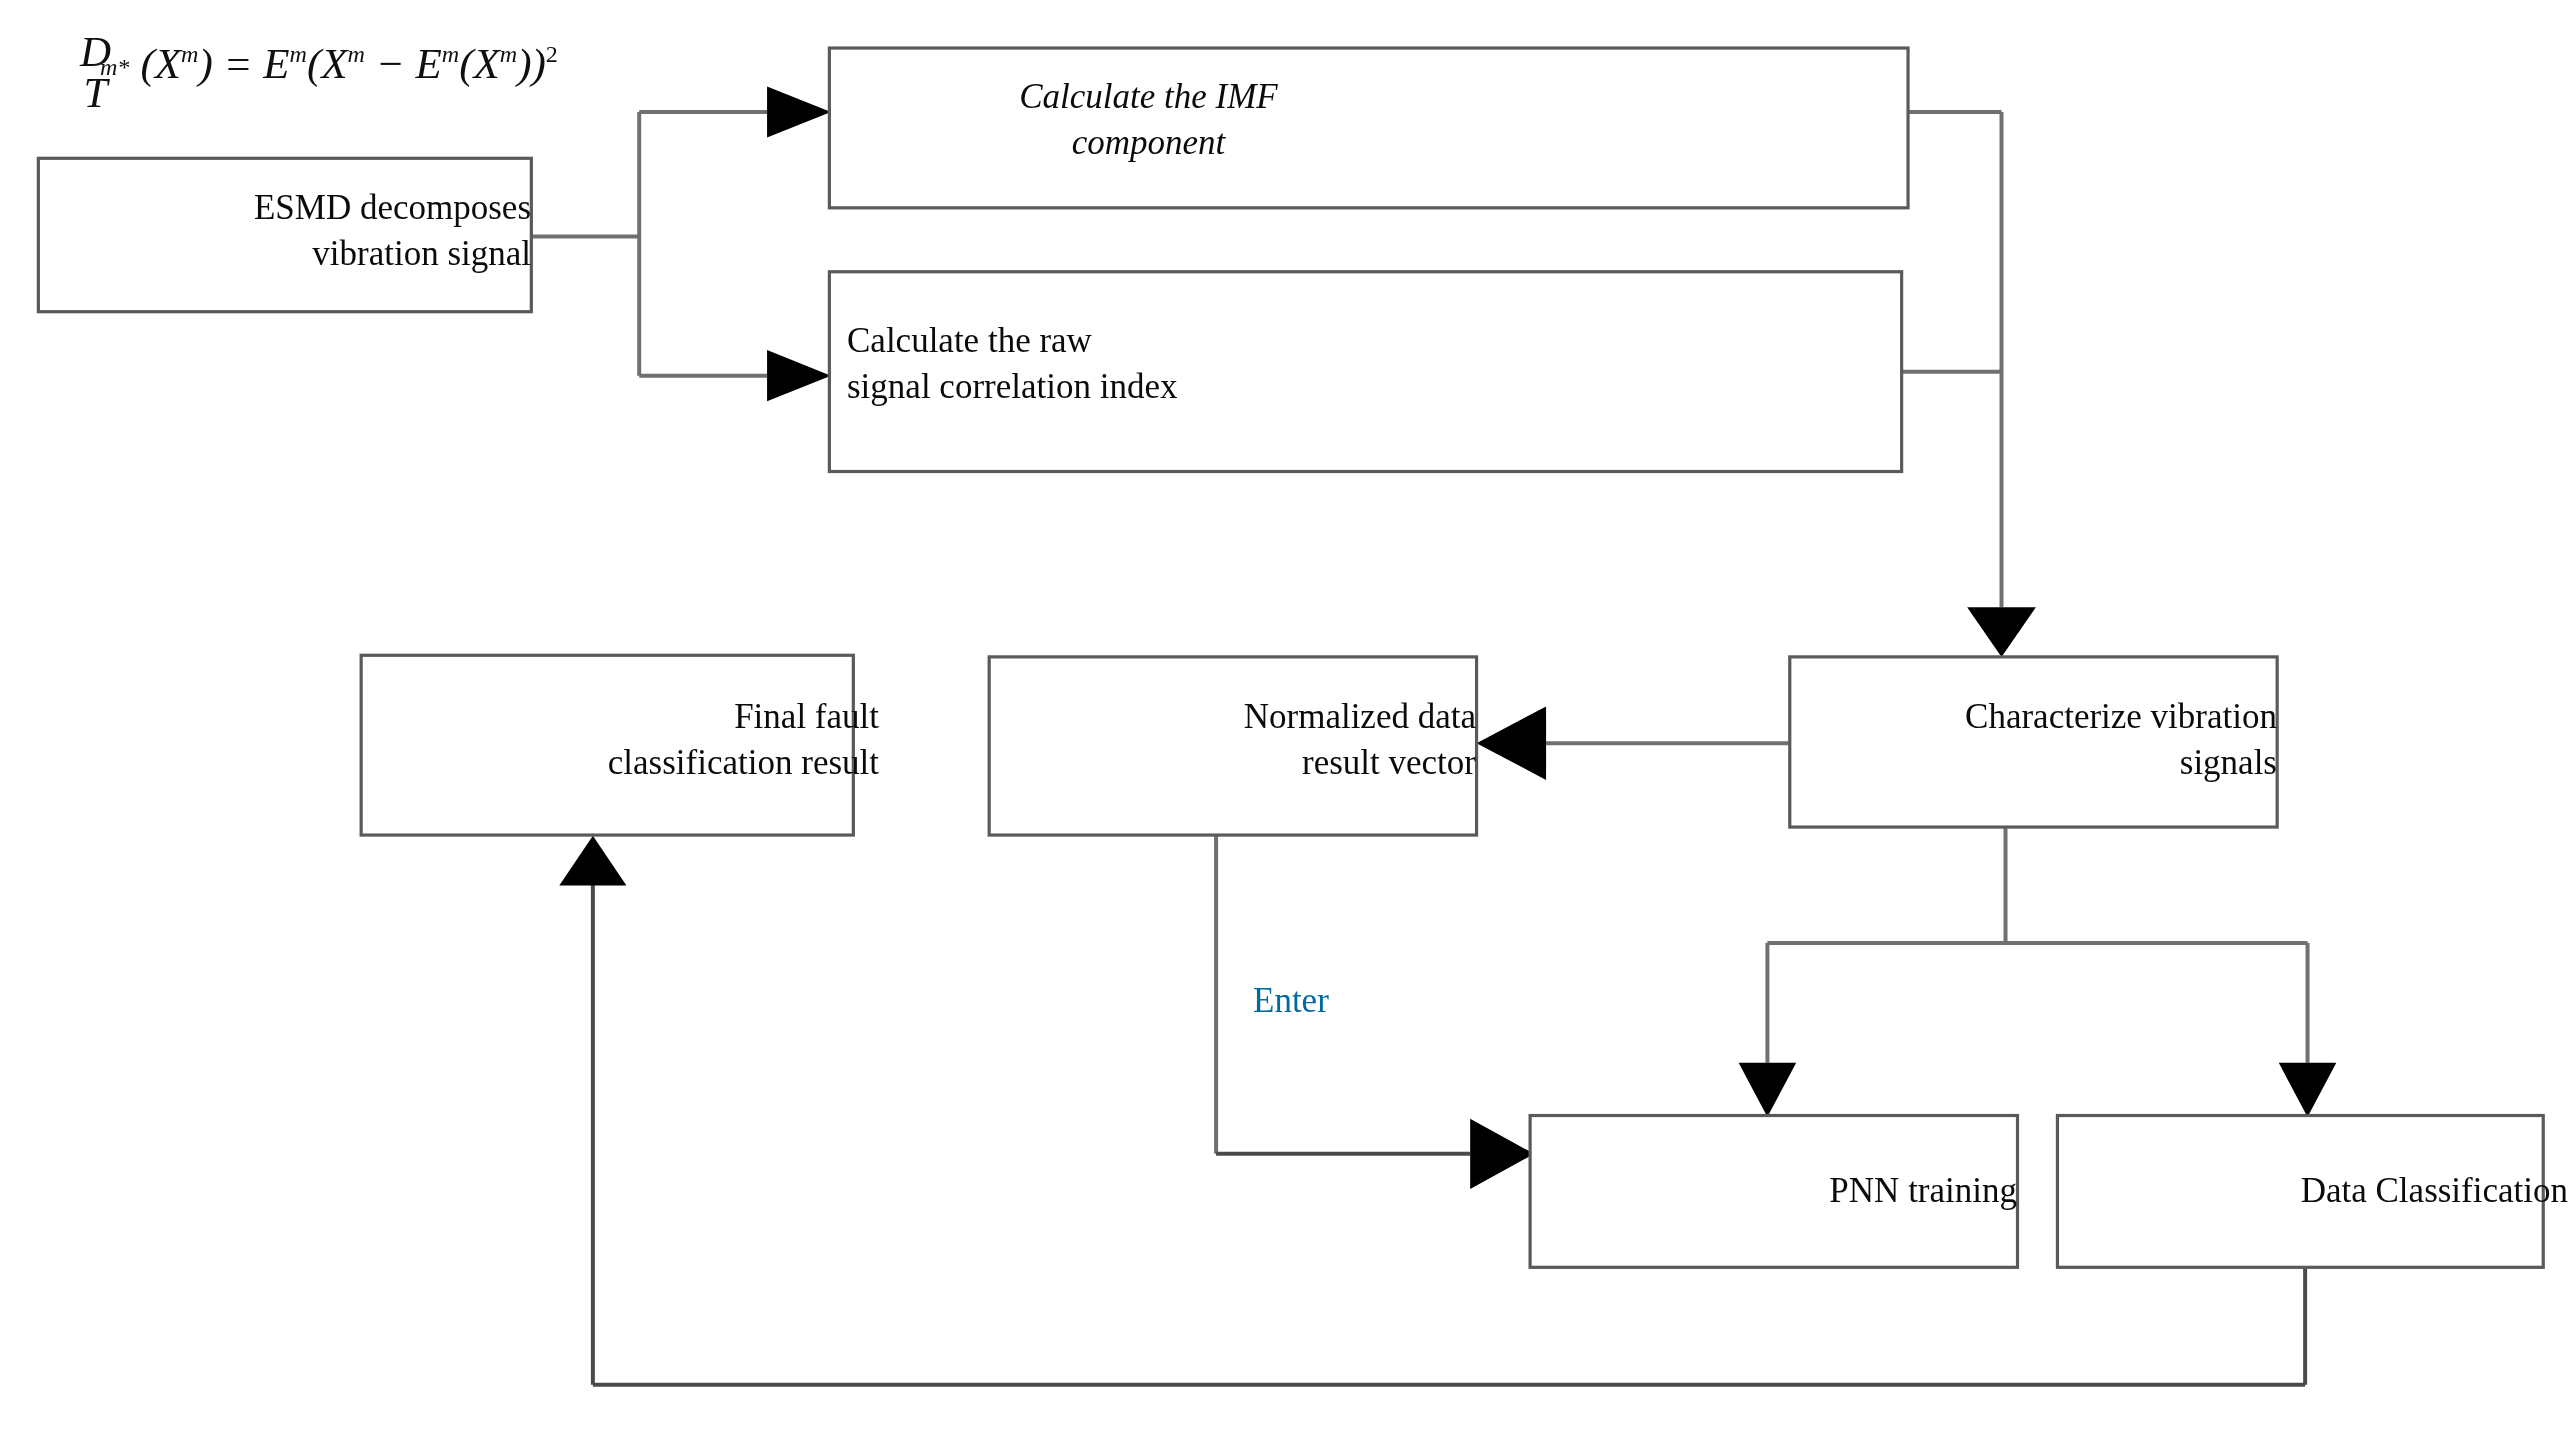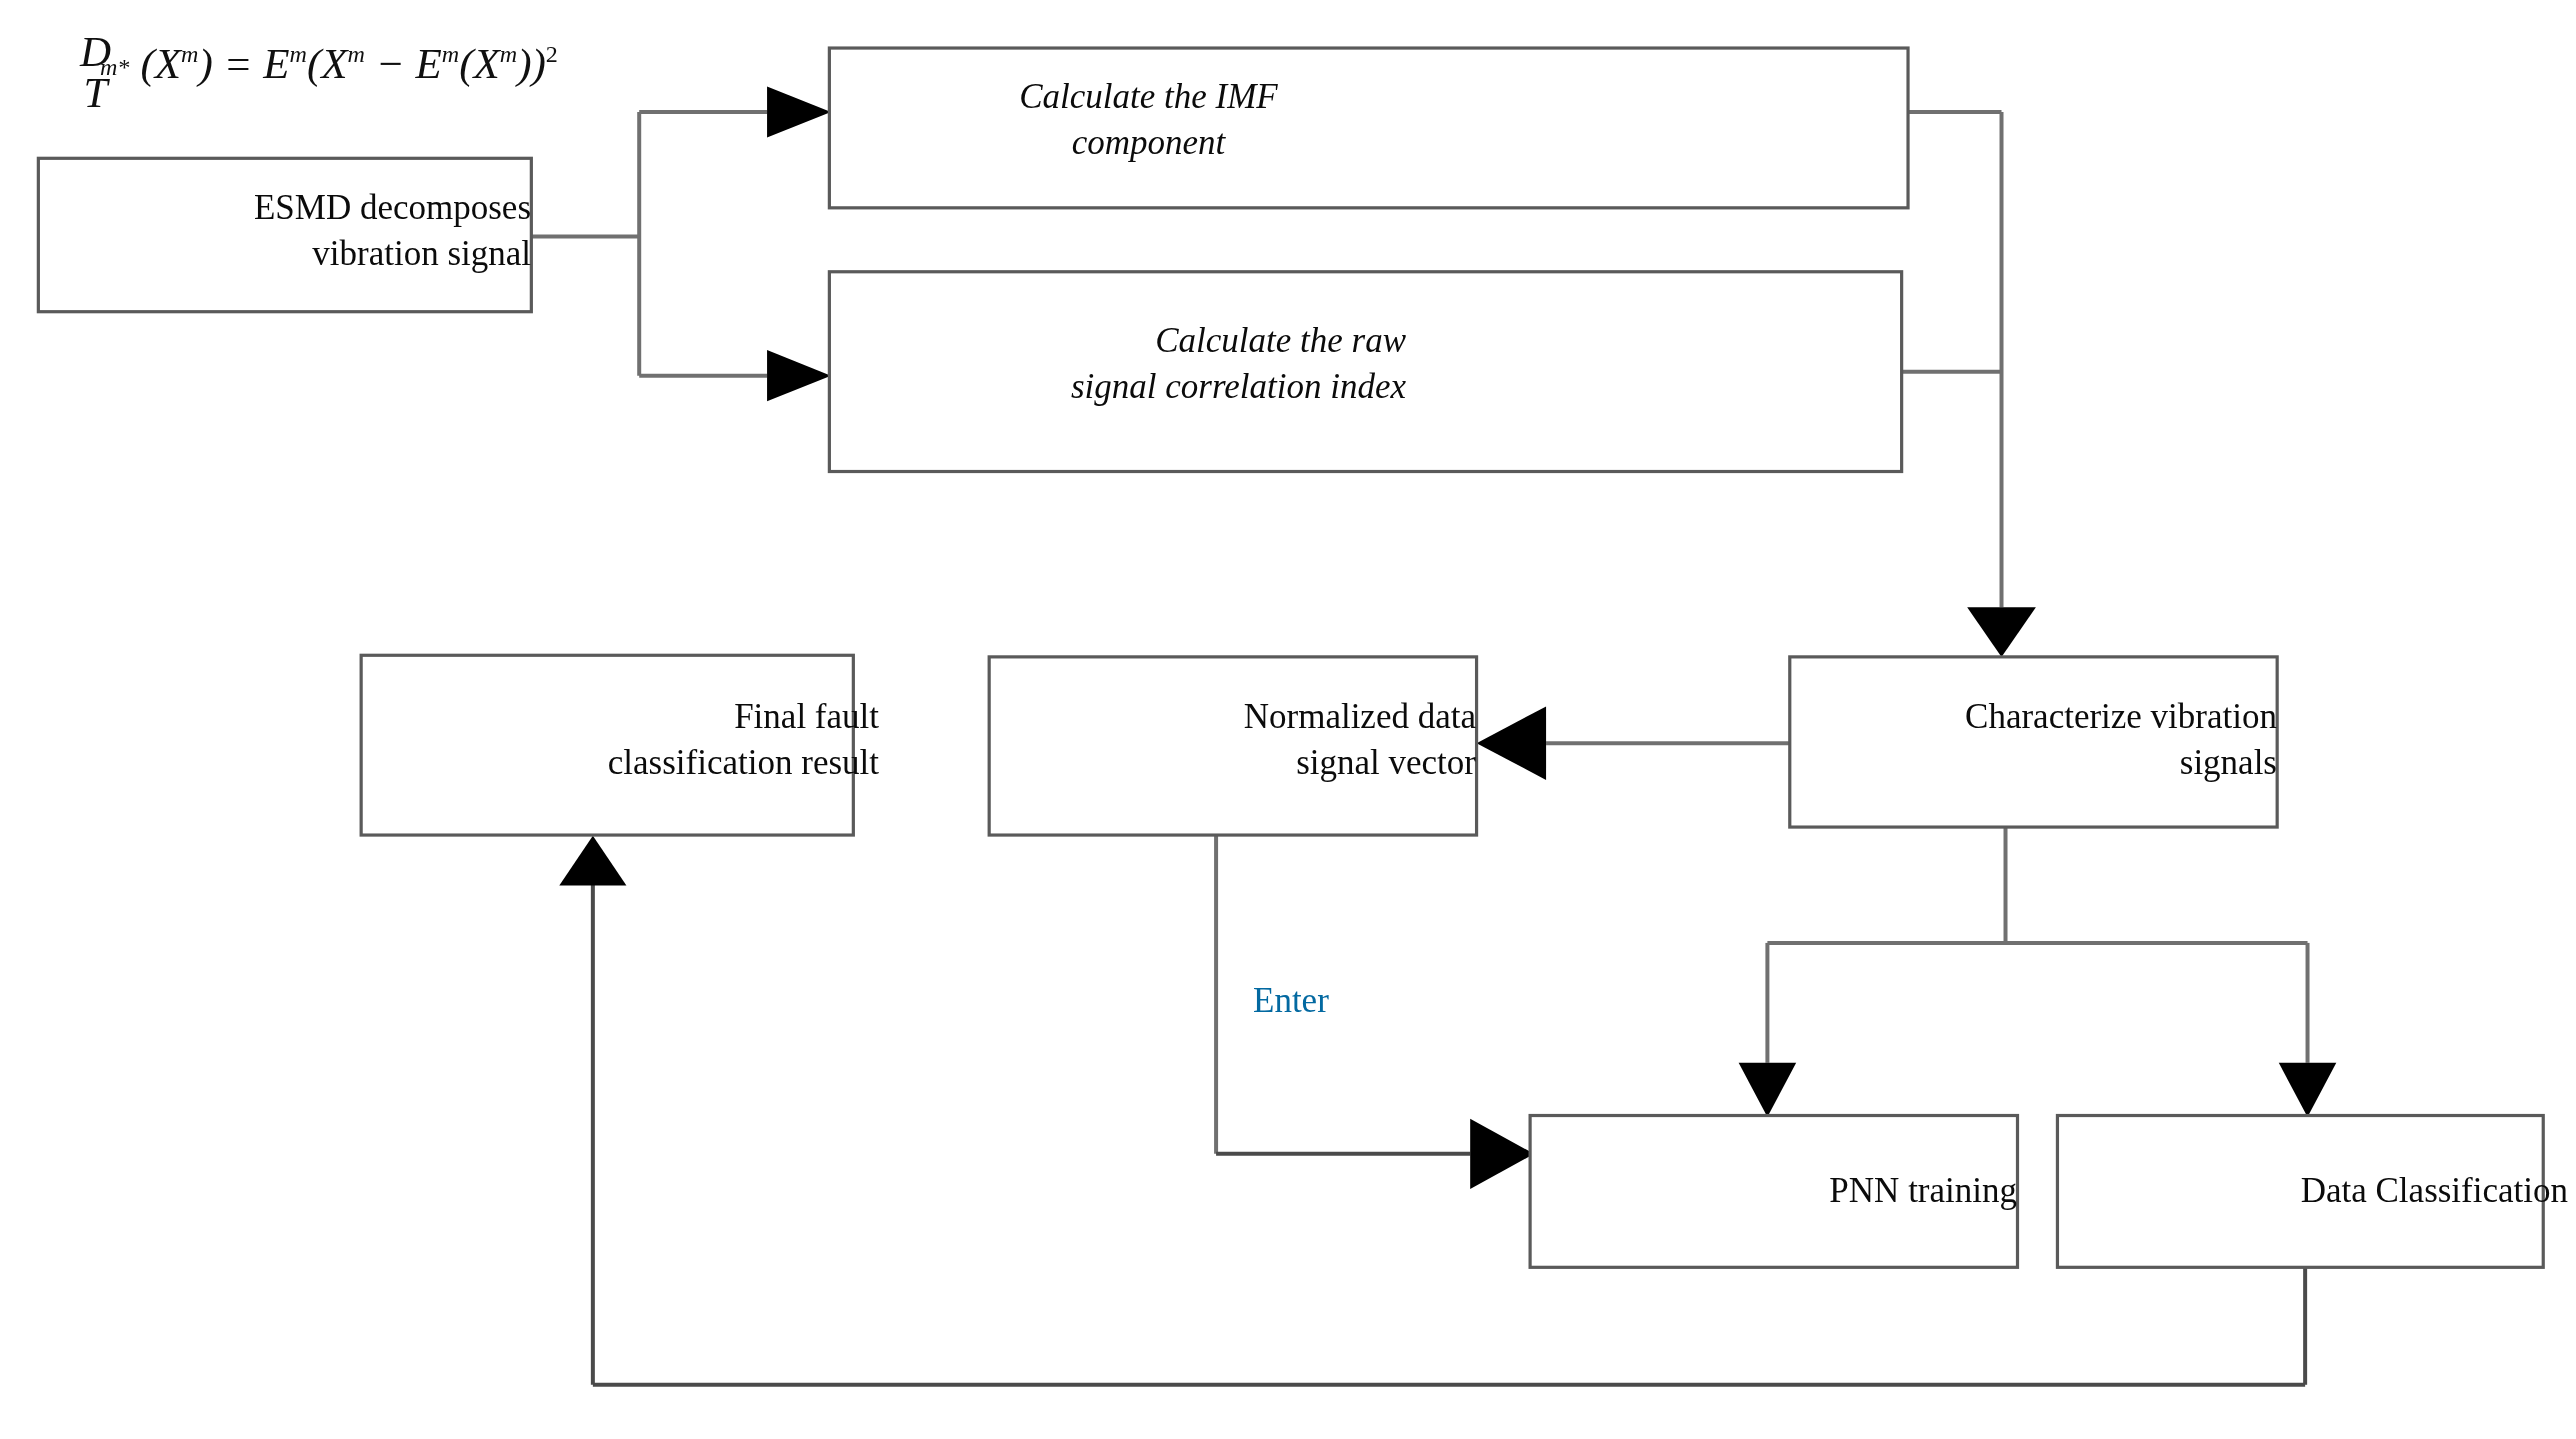--- a/index.html
+++ b/index.html
@@ -147,28 +147,28 @@
       <span>T</span>
     </span><span class="sup" style="position:relative; left:-11.2px; top:12.8px;">m*</span><span>(X</span><span class="sup">m</span><span>) = E</span><span class="sup">m</span><span>(X</span><span class="sup">m</span><span> − E</span><span class="sup">m</span><span>(X</span><span class="sup">m</span><span>))</span><span class="sup-num">2</span>
   </div>
 
   <div class="node-label" style="left:38px; top:185px; width:493px;">ESMD decomposes
 vibration signal</div>
 
   <div class="node-label" style="left:869px; top:74px; width:559px; text-align:center;font-style:italic;">Calculate the IMF
 component</div>
 
-  <div class="node-label" style="left:847px; top:318px; width:559px; text-align:right;font-style:italic;">Calculate the raw
+  <div class="node-label" style="left:847px; top:318px; width:559px; text-align:left;">Calculate the raw
 signal correlation index</div>
 
   <div class="node-label" style="left:1790px; top:694px; width:487px;">Characterize vibration
 signals</div>
 
   <div class="node-label" style="left:989px; top:694px; width:487px;">Normalized data
-signal vector</div>
+result vector</div>
 
   <div class="node-label" style="left:361px; top:694px; width:492px;padding-left:26px;">Final fault
 classification result</div>
 
   <div class="node-label" style="left:1530px; top:1168px; width:487px;">PNN training</div>
 
   <div class="node-label" style="left:2057px; top:1168px; width:486px;padding-left:25px;">Data Classification</div>
 
   <div class="edge-label" style="left:1253px; top:981px;">Enter</div>
 

